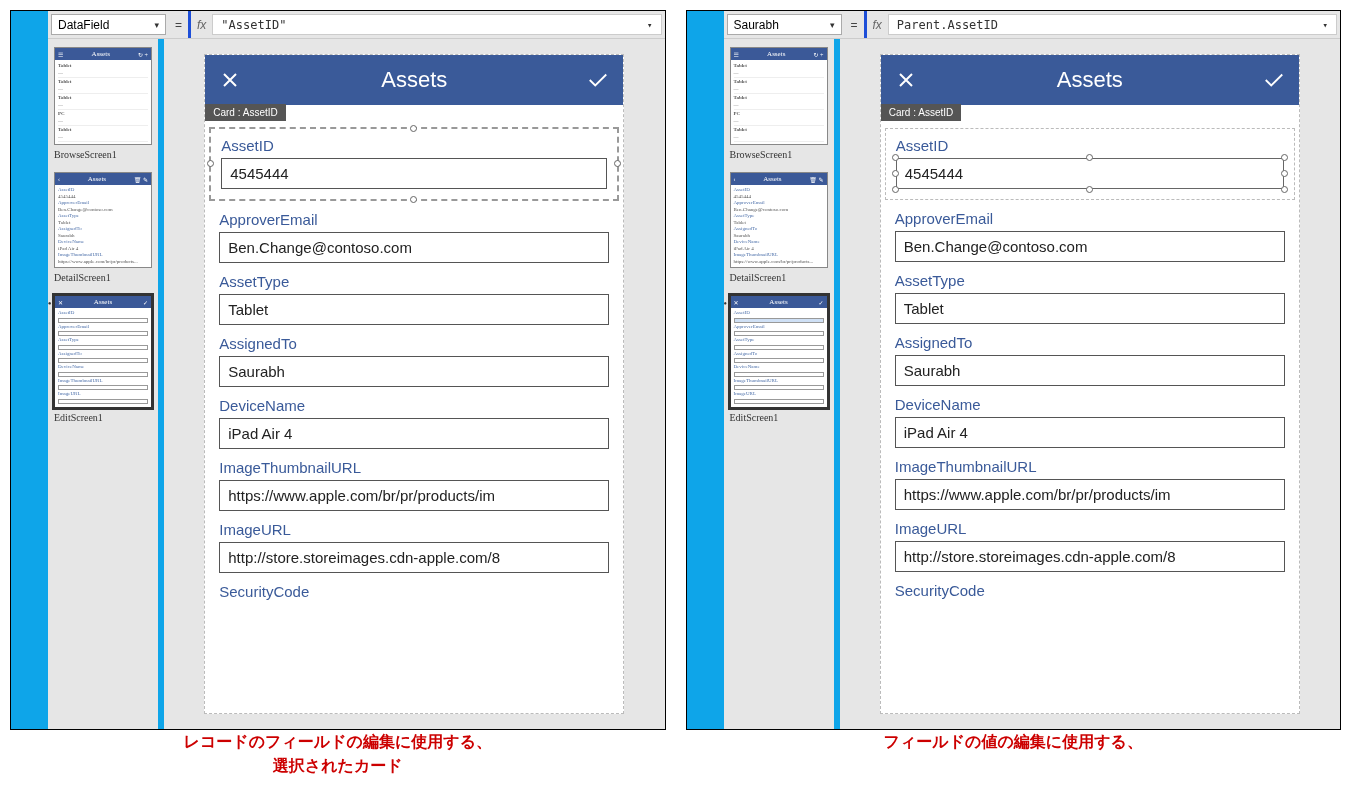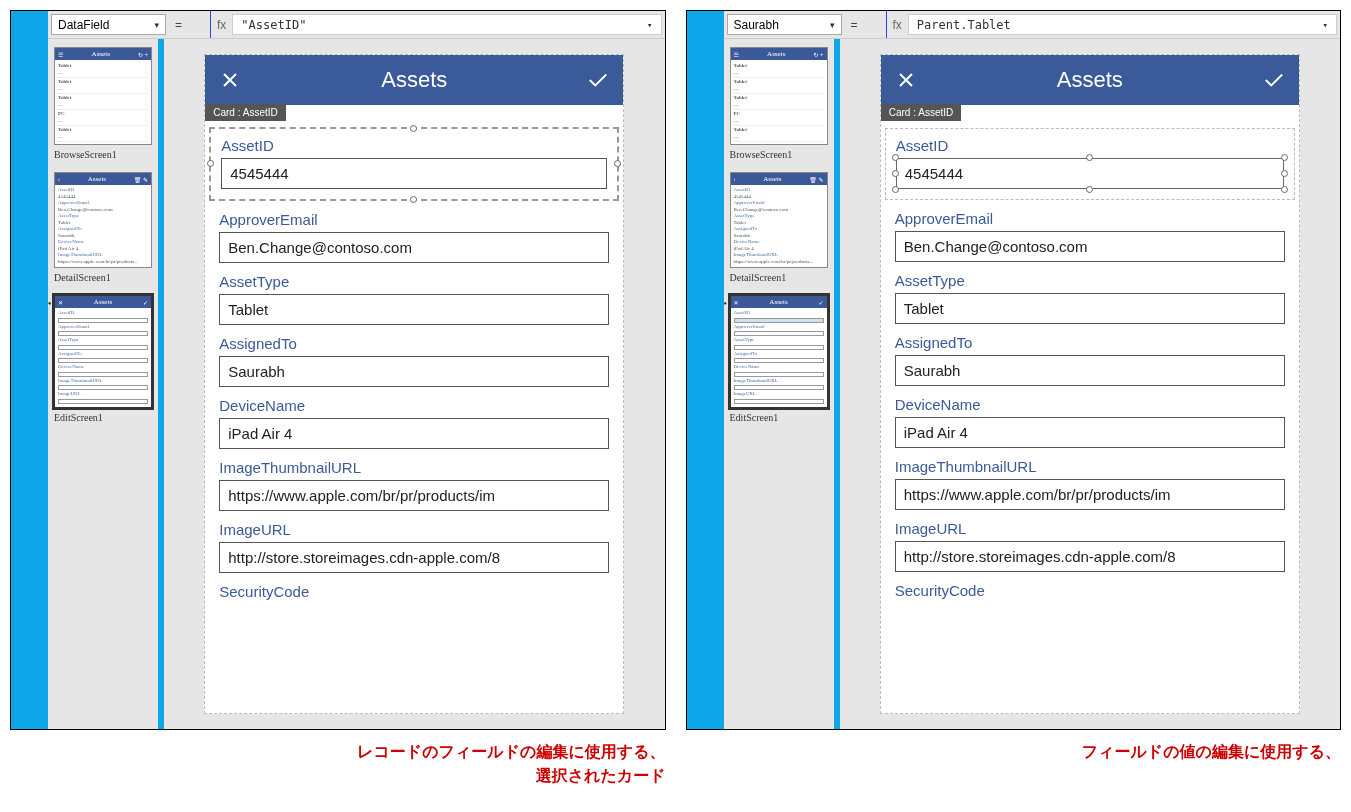--- a/index.html
+++ b/index.html
@@ -33,21 +33,21 @@
   border: 1px solid #aaa;
   background: #fff;
   display: flex;
   align-items: center;
   padding: 0 6px;
   justify-content: space-between;
   margin: 3px;
 }
 .dropdown-arrow { font-size: 9px; color: #333; }
 .equals { display: flex; align-items: center; padding: 0 6px; color: #444; }
-.fx { display: flex; align-items: center; padding: 0 6px; color: #666; border-left: 1px solid #1d4ed8; margin-left: 22px; }
+.fx { display: flex; align-items: center; padding: 0 6px; font-style: italic; color: #666; border-left: 3px solid #1d4ed8; }
 .formula-input {
   flex: 1;
   background: #fff;
   border: 1px solid #ccc;
   margin: 3px 3px 3px 0;
   display: flex;
   align-items: center;
   padding: 0 8px;
   font-family: Consolas, monospace;
   font-size: 12px;
@@ -175,25 +175,25 @@
   padding: 6px 8px;
   font-size: 15px;
   color: #222;
   width: 100%;
   background: #fff;
   white-space: nowrap;
   overflow: hidden;
   text-overflow: clip;
 }
 .caption {
-  text-align: right;
+  text-align: center;
   color: #c00;
   font-weight: bold;
   font-size: 16px;
-  margin-top: 10px;
+  margin-top: 0;
   line-height: 1.5;
 }
 </style>
 </head>
 <body>
 
 <div class="pane-wrapper">
   <div class="pane">
     <div class="formula-bar">
       <div class="property-dropdown">
@@ -337,21 +337,21 @@
 <div class="pane-wrapper">
   <div class="pane">
     <div class="formula-bar">
       <div class="property-dropdown">
         <span>Saurabh</span>
         <span class="dropdown-arrow">▾</span>
       </div>
       <div class="equals">=</div>
       <div class="fx">fx</div>
       <div class="formula-input">
-        <span>Parent.Tablet</span>
+        <span>Parent.AssetID</span>
         <span class="dropdown-arrow">▾</span>
       </div>
     </div>
     <div class="editor-area">
       <div class="thumbs-col">
         <div class="thumb-box">
           <div class="thumb-header">
               <span class="tiny">☰</span>
               <span>Assets</span>
               <span class="tiny">↻ +</span>

